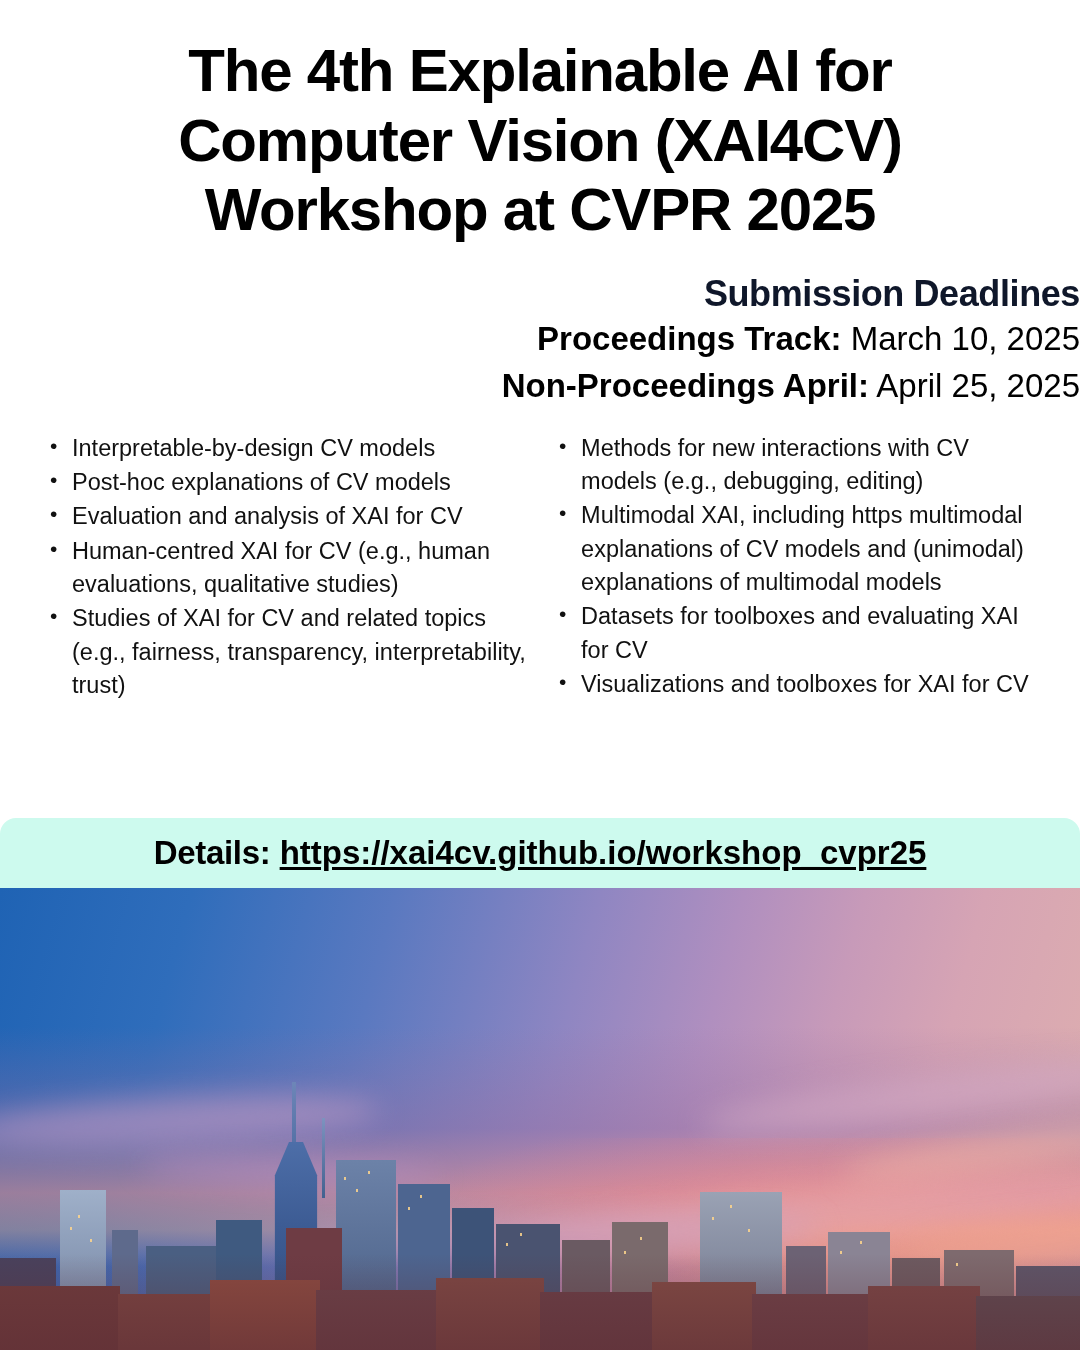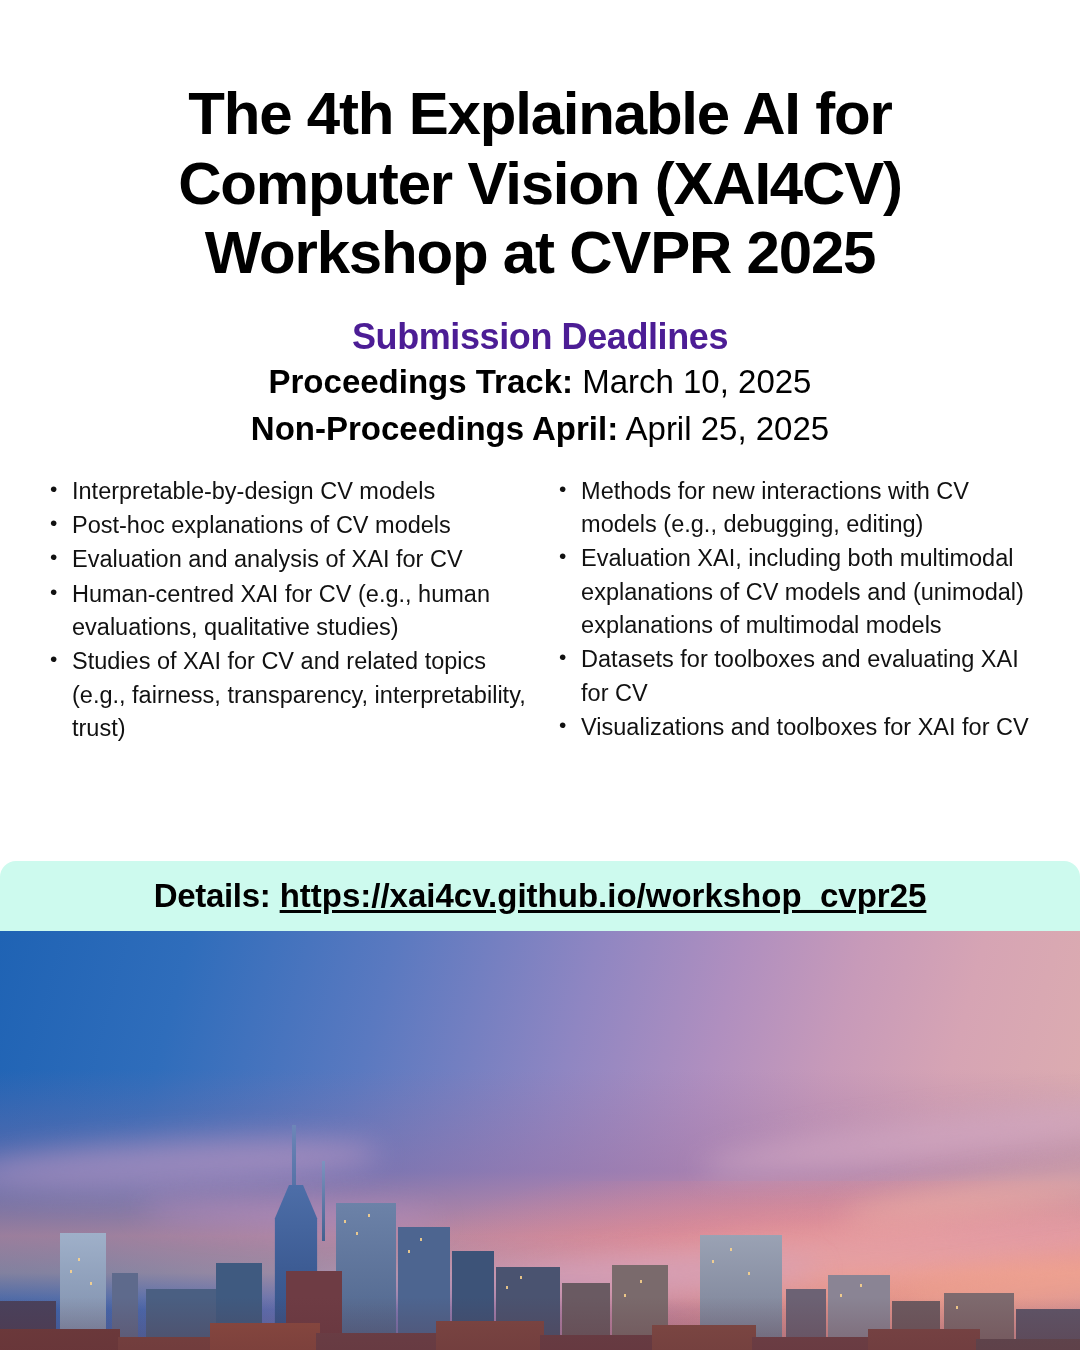--- a/index.html
+++ b/index.html
@@ -11,21 +11,20 @@
     background: #ffffff;
     font-family: "Liberation Sans", sans-serif;
     overflow: hidden;
   }
 
   .poster {
     position: relative;
     width: 1080px;
     height: 1288px;
     background: #ffffff;
-    margin-top: 43px;
   }
 
   
   .title-block {
     padding: 36px 70px 0 70px;
     text-align: center;
   }
   .title-line {
     font-size: 60px;
     font-weight: 700;
@@ -37,28 +36,30 @@
 
   
   .deadlines {
     text-align: center;
     margin-top: 26px;
   }
   .deadline-heading {
     font-size: 36px;
     font-weight: 700;
     letter-spacing: -0.4px;
-    color: #4c1d95;
+    color: #0f172a;
     line-height: 1.25;
+    text-align: right;
   }
   .deadline-row {
     font-size: 33px;
     line-height: 1.42;
     color: #000;
     font-weight: 400;
+    text-align: right;
   }
   .deadline-row .lbl { font-weight: 700; }
 
   
   .topics {
     display: flex;
     align-items: flex-start;
     padding: 22px 24px 0 24px;
     gap: 10px;
   }
@@ -248,21 +249,21 @@
         <li>Post-hoc explanations of CV models</li>
         <li>Evaluation and analysis of XAI for CV</li>
         <li>Human-centred XAI for CV (e.g., human evaluations, qualitative studies)</li>
         <li>Studies of XAI for CV and related topics (e.g., fairness, transparency, interpretability, trust)</li>
       </ul>
     </div>
 
     <div class="topics-col right">
       <ul class="topic-list">
         <li>Methods for new interactions with CV models (e.g., debugging, editing)</li>
-        <li>Evaluation XAI, including both multimodal explanations of CV models and (unimodal) explanations of multimodal models</li>
+        <li>Multimodal XAI, including https multimodal explanations of CV models and (unimodal) explanations of multimodal models</li>
         <li>Datasets for toolboxes and evaluating XAI for CV</li>
         <li>Visualizations and toolboxes for XAI for CV</li>
       </ul>
     </div>
   </div>
 
   <div class="details-band">
     <div class="details-text">
       <span class="details-label">Details:</span>
       <span class="details-url"> https://xai4cv.github.io/workshop_cvpr25</span>

